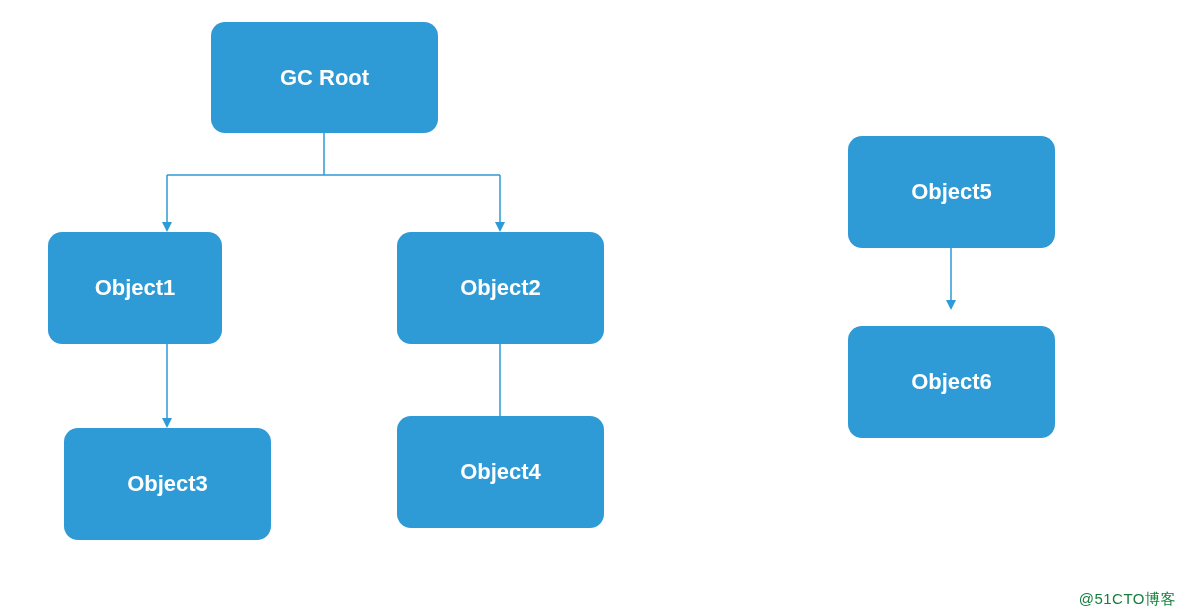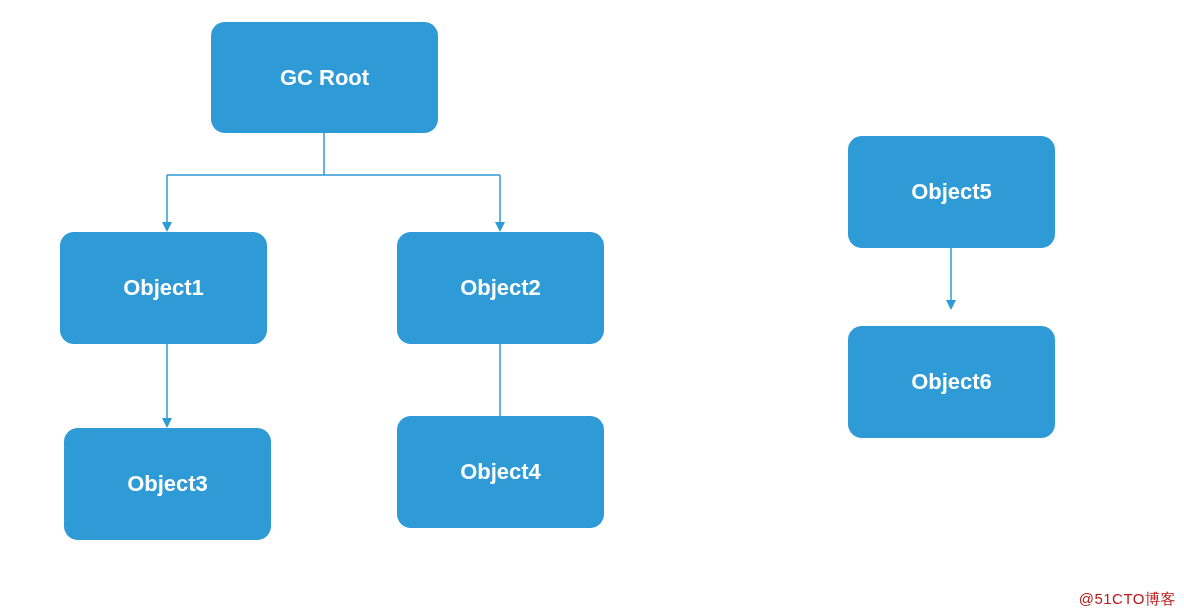--- a/index.html
+++ b/index.html
@@ -19,21 +19,21 @@
       display: flex;
       align-items: center;
       justify-content: center;
       font-size: 22px;
       font-weight: 600;
     }
     .watermark {
       position: absolute;
       right: 8px;
       bottom: 6px;
-      color: #b91c1c;
+      color: #15803d;
       font-size: 15px;
       font-weight: 400;
       letter-spacing: 0.5px;
     }
     svg.connectors {
       position: absolute;
       top: 0; left: 0;
       width: 1184px; height: 615px;
       pointer-events: none;
     }
@@ -68,21 +68,21 @@
   <polygon class="conn-arrow" points="500,428 495,418 505,418"></polygon>
 
   <path class="conn-line" d="M 951 229 L 951 300"></path>
   <polygon class="conn-arrow" points="951,310 946,300 956,300"></polygon>
 </svg>
 
 <div class="node" style="left:211px; top:22px; width:227px; height:111px;">
   <span>GC Root</span>
 </div>
 
-<div class="node" style="left:60px; top:232px; width:207px; height:112px;">
+<div class="node" style="left:48px; top:232px; width:174px; height:112px;">
   <span>Object1</span>
 </div>
 
 <div class="node" style="left:397px; top:232px; width:207px; height:112px;">
   <span>Object2</span>
 </div>
 
 <div class="node" style="left:64px; top:428px; width:207px; height:112px;">
   <span>Object3</span>
 </div>

